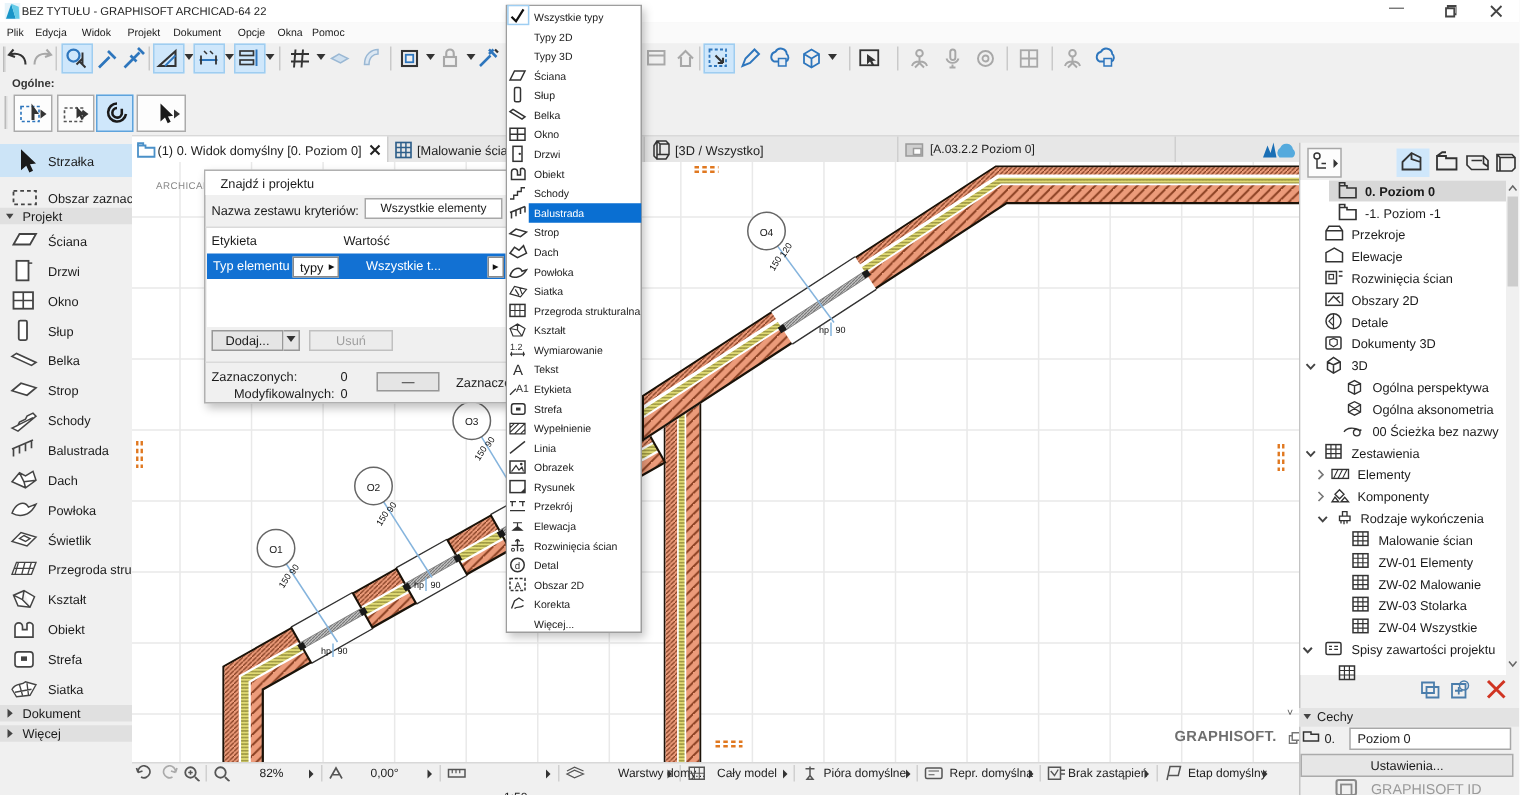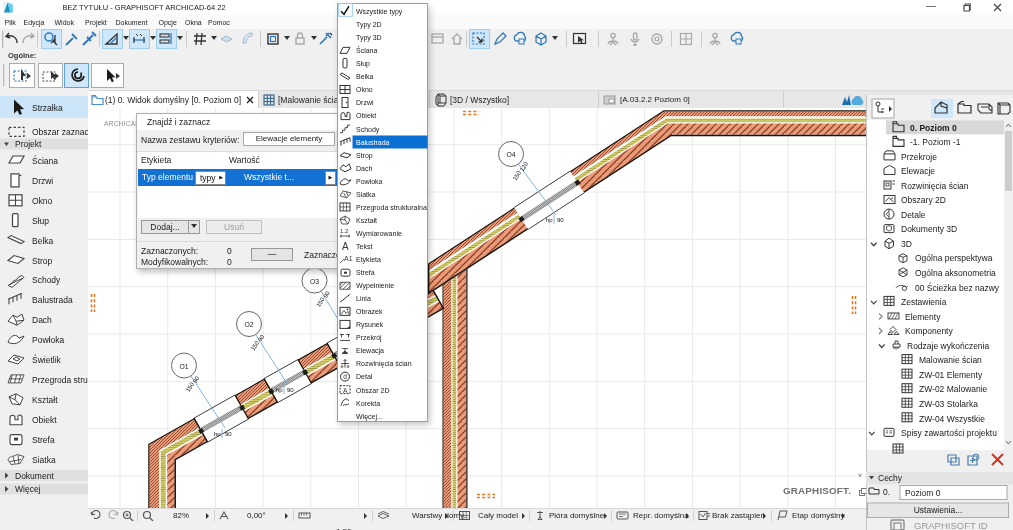--- a/index.html
+++ b/index.html
@@ -8,21 +8,21 @@
 svg{display:block;}
 </style></head><body>
 <div id="app">
 
 <div class="abs" style="left:0;top:0;width:1013px;height:15px;background:#ffffff;">
  <svg class="abs" style="left:3px;top:2px" width="11" height="11" viewBox="0 0 11 11">
    <rect x="0" y="0" width="10.5" height="11" fill="#e8f4fa"></rect>
         <path d="M1 10.5 L4.5 0.5 L7.5 10.5 Z" fill="#1895c8"></path>
         <path d="M4.5 0.5 L9.5 2.5 L10 10.5 L7.5 10.5 Z" fill="#64cbe8"></path>
  </svg>
- <div class="abs" style="left:14.5px;top:3px;font-size:7.5px;color:#222;margin-left:48px;">BEZ TYTUŁU - GRAPHISOFT ARCHICAD-64 22</div>
+ <div class="abs" style="left:14.5px;top:3px;font-size:7.5px;color:#222;">BEZ TYTUŁU - GRAPHISOFT ARCHICAD-64 22</div>
  <div class="abs" style="left:926px;top:0px;font-size:10px;color:#444;">—</div>
  <svg class="abs" style="left:962px;top:3px" width="9" height="9" viewBox="0 0 9 9">
         <path d="M2 2.5 L2 8 L7.5 8 L7.5 2.5 Z M3.2 2.5 L3.2 1 L9 1 L9 6.5 L7.5 6.5" fill="none" stroke="#444" stroke-width="1.2"></path>
       </svg>
  <svg class="abs" style="left:993px;top:3px" width="9" height="9" viewBox="0 0 9 9">
         <path d="M1 1 L8 8 M8 1 L1 8" stroke="#444" stroke-width="1.2"></path>
       </svg>
 </div>
 <div class="abs" style="left:0;top:15px;width:1013px;height:14px;background:#fafafa;font-size:7px;color:#1a1a1a;">
  <div class="abs" style="left:4.5px;top:3.5px;">Plik</div>
@@ -390,23 +390,23 @@
       <text x="32" y="367.5" font-size="8.5" fill="#1a1a1a">Siatka</text>
       <rect x="0" y="375" width="88" height="11" fill="#e0e0e0"></rect>
       <path d="M5 377.5 L8.5 380.5 L5 383.5 Z" fill="#444"></path>
       <text x="15" y="383.5" font-size="8.5" fill="#1a1a1a">Dokument</text>
       <rect x="0" y="388.5" width="88" height="11" fill="#e0e0e0"></rect>
       <path d="M5 391.0 L8.5 394.0 L5 397.0 Z" fill="#444"></path>
       <text x="15" y="397.0" font-size="8.5" fill="#1a1a1a">Więcej</text>
     </svg>
 <div class="abs" style="left:136px;top:113px;width:203px;height:156px;background:#f0f0f0;border:1px solid #b0b0b0;box-shadow:2px 3px 6px rgba(0,0,0,0.25);font-size:8.5px;color:#1a1a1a;">
  <div class="abs" style="left:0;top:0;width:201px;height:16px;background:#fff;"></div>
- <div class="abs" style="left:10px;top:3px;font-size:8.5px;">Znajdź i zaznacz</div>
+ <div class="abs" style="left:10px;top:3px;font-size:8.5px;">Znajdź i projektu</div>
  <div class="abs" style="left:4px;top:21px;">Nazwa zestawu kryteriów:</div>
- <div class="abs" style="left:106px;top:18px;width:92px;height:14px;background:#fff;border:1px solid #a8a8a8;text-align:center;line-height:12px;font-size:8px;">Elewacje elementy</div>
+ <div class="abs" style="left:106px;top:18px;width:92px;height:14px;background:#fff;border:1px solid #a8a8a8;text-align:center;line-height:12px;font-size:8px;">Wszystkie elementy</div>
  <div class="abs" style="left:0;top:37px;width:201px;height:1px;background:#dadada;"></div>
  <div class="abs" style="left:1px;top:38px;width:199px;height:66px;background:#fff;"></div>
  <div class="abs" style="left:4px;top:41px;">Etykieta</div>
  <div class="abs" style="left:92px;top:41px;">Wartość</div>
  <div class="abs" style="left:1px;top:55px;width:199px;height:17px;background:#1271d3;color:#fff;">
    <div class="abs" style="left:4px;top:2.5px;">Typ elementu</div>
    <div class="abs" style="left:57px;top:1.5px;width:31px;height:14px;background:#fff;color:#111;border:1px solid #8a8a8a;">
           <span style="position:absolute;left:4px;top:1px;">typy</span>
           <span style="position:absolute;right:2px;top:2.5px;font-size:5px;">▶</span>
         </div>
@@ -416,21 +416,21 @@
         </div>
  </div>
  <div class="abs" style="left:4px;top:106px;width:48px;height:14px;background:#e5e5e5;border:1px solid #989898;text-align:center;line-height:12px;">Dodaj...</div>
  <div class="abs" style="left:52px;top:106px;width:11px;height:14px;background:#e5e5e5;border:1px solid #989898;border-left:none;">
         <span style="position:absolute;left:2px;top:3px;width:0;height:0;border-left:3.5px solid transparent;border-right:3.5px solid transparent;border-top:4px solid #333;"></span>
       </div>
  <div class="abs" style="left:69px;top:106px;width:56px;height:14px;background:#ececec;border:1px solid #c0c0c0;color:#9f9f9f;text-align:center;line-height:12px;">Usuń</div>
  <div class="abs" style="left:0;top:127px;width:201px;height:1px;background:#dadada;"></div>
  <div class="abs" style="left:4px;top:132px;">Zaznaczonych:</div>
  <div class="abs" style="left:90px;top:132px;">0</div>
- <div class="abs" style="left:4px;top:143px;">Modyfikowalnych:</div>
+ <div class="abs" style="left:19px;top:143px;">Modyfikowalnych:</div>
  <div class="abs" style="left:90px;top:143px;">0</div>
  <div class="abs" style="left:114px;top:134px;width:42px;height:13px;background:#e5e5e5;border:1px solid #989898;text-align:center;line-height:11px;">—</div>
  <div class="abs" style="left:167px;top:136px;white-space:nowrap;">Zaznaczen</div>
 </div>
 <svg class="abs" style="left:337px;top:3px;filter:drop-shadow(2px 3px 3px rgba(0,0,0,0.22))" width="91" height="419" viewBox="0 0 91 419">
       <rect x="0.5" y="0.5" width="90" height="418" fill="#ffffff" stroke="#9d9d9d"></rect>
       <rect x="1.6" y="0.7" width="13.8" height="12.6" fill="#fff" stroke="#9ecef2"></rect>
       <path d="M4 8.2 L7 11.2 L12 3.1999999999999993" fill="none" stroke="#111" stroke-width="1.5"></path>
       <text x="19" y="11.0" font-size="7" fill="#1a1a1a">Wszystkie typy</text>
       <text x="19" y="24.1" font-size="7" fill="#1a1a1a">Typy 2D</text>

